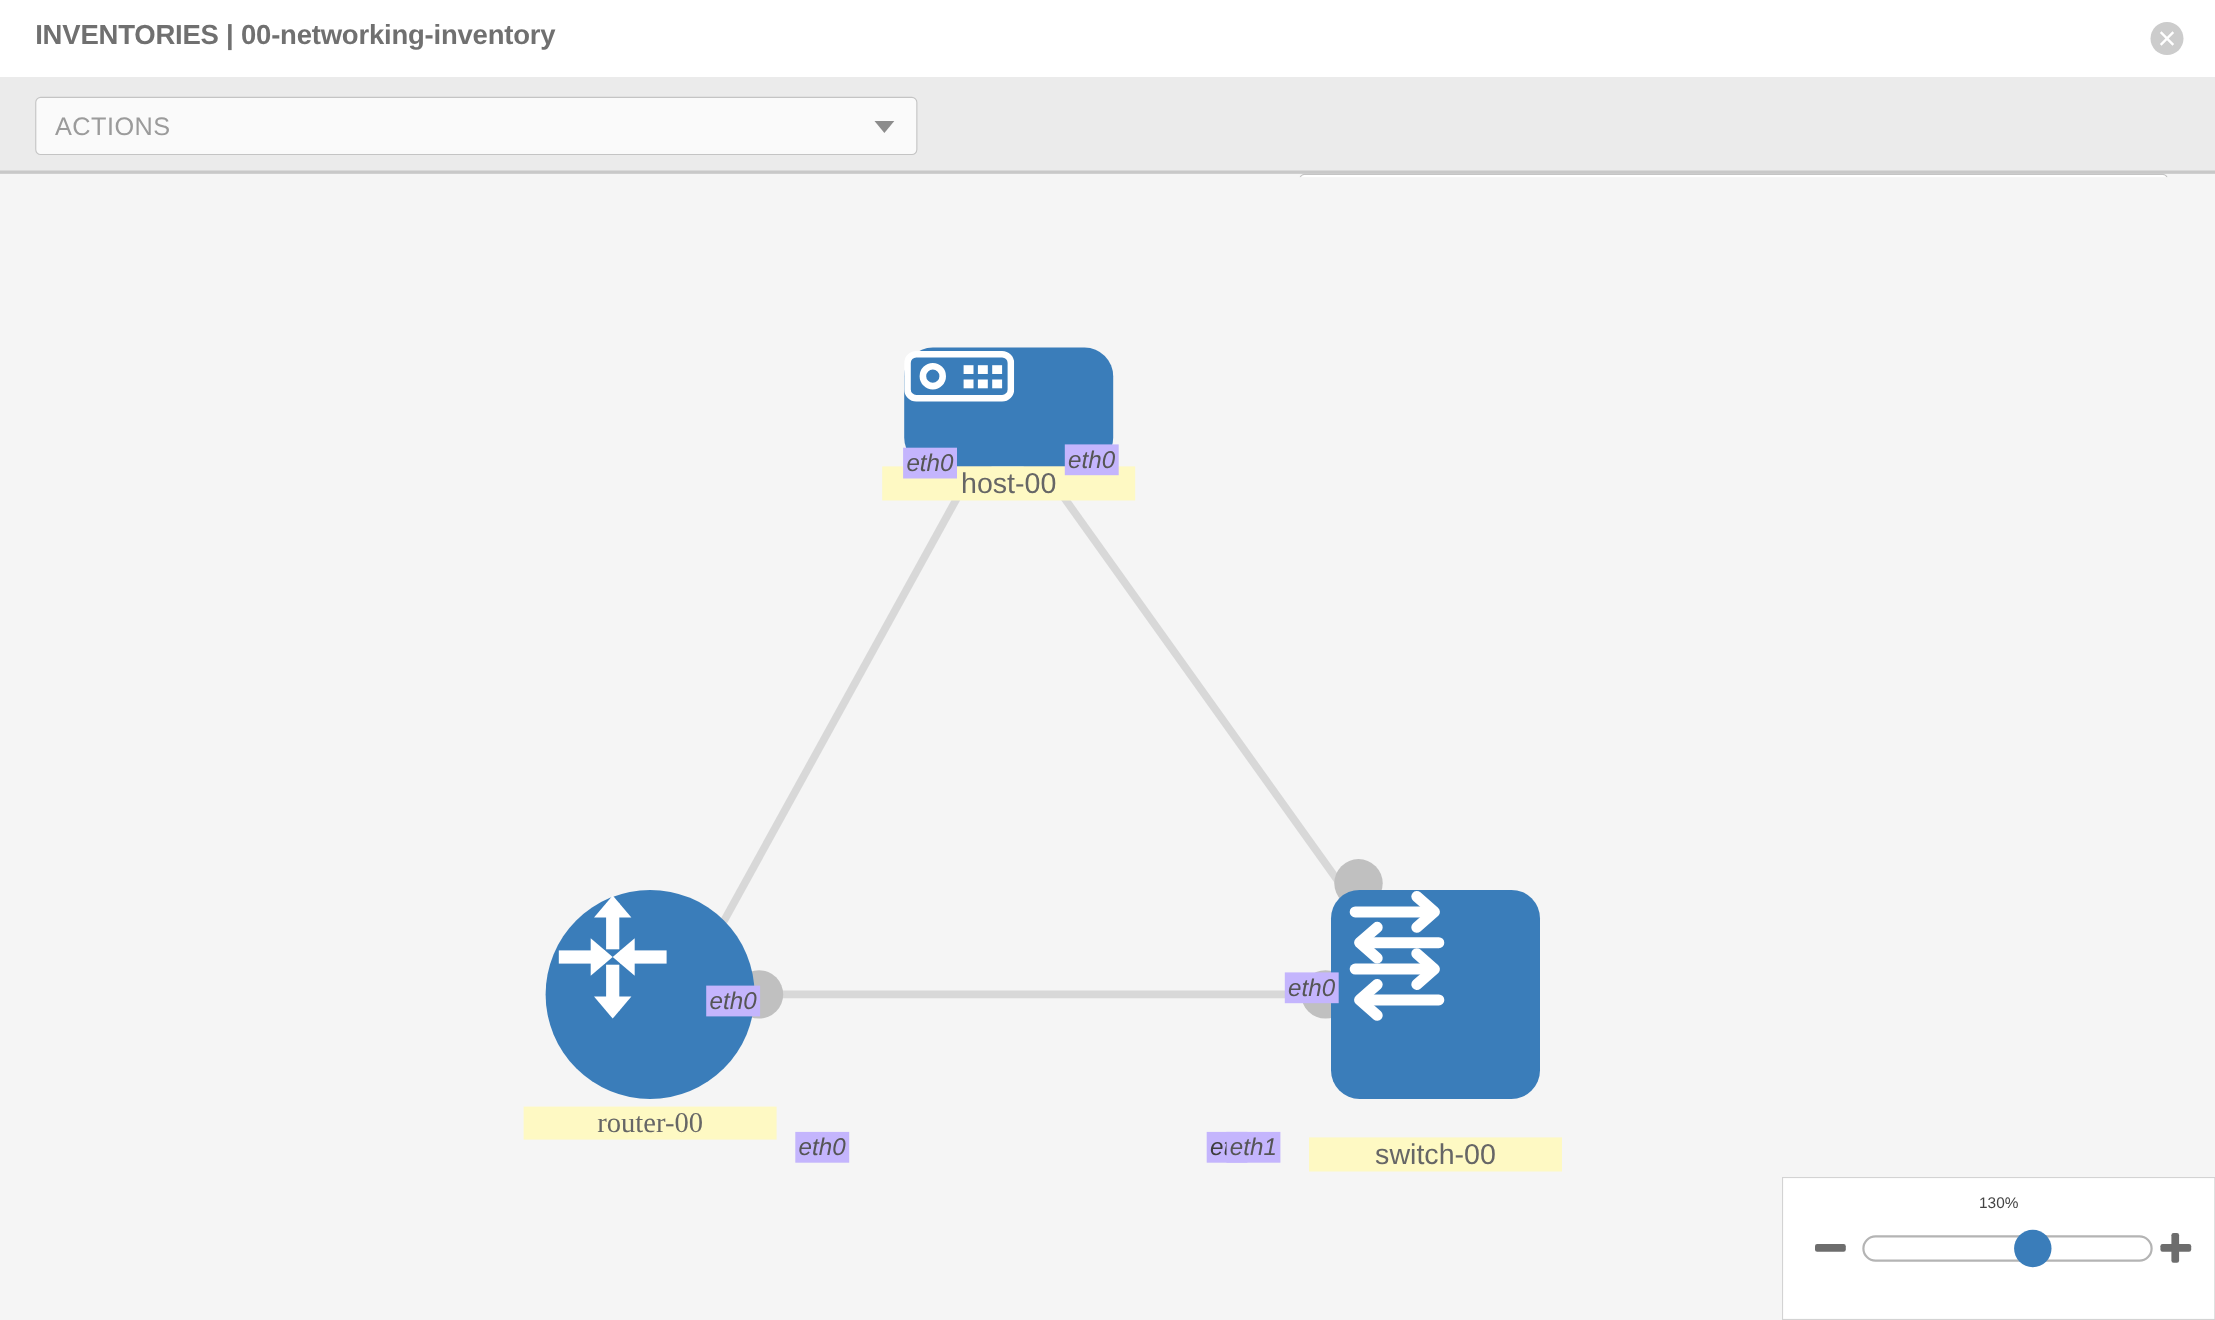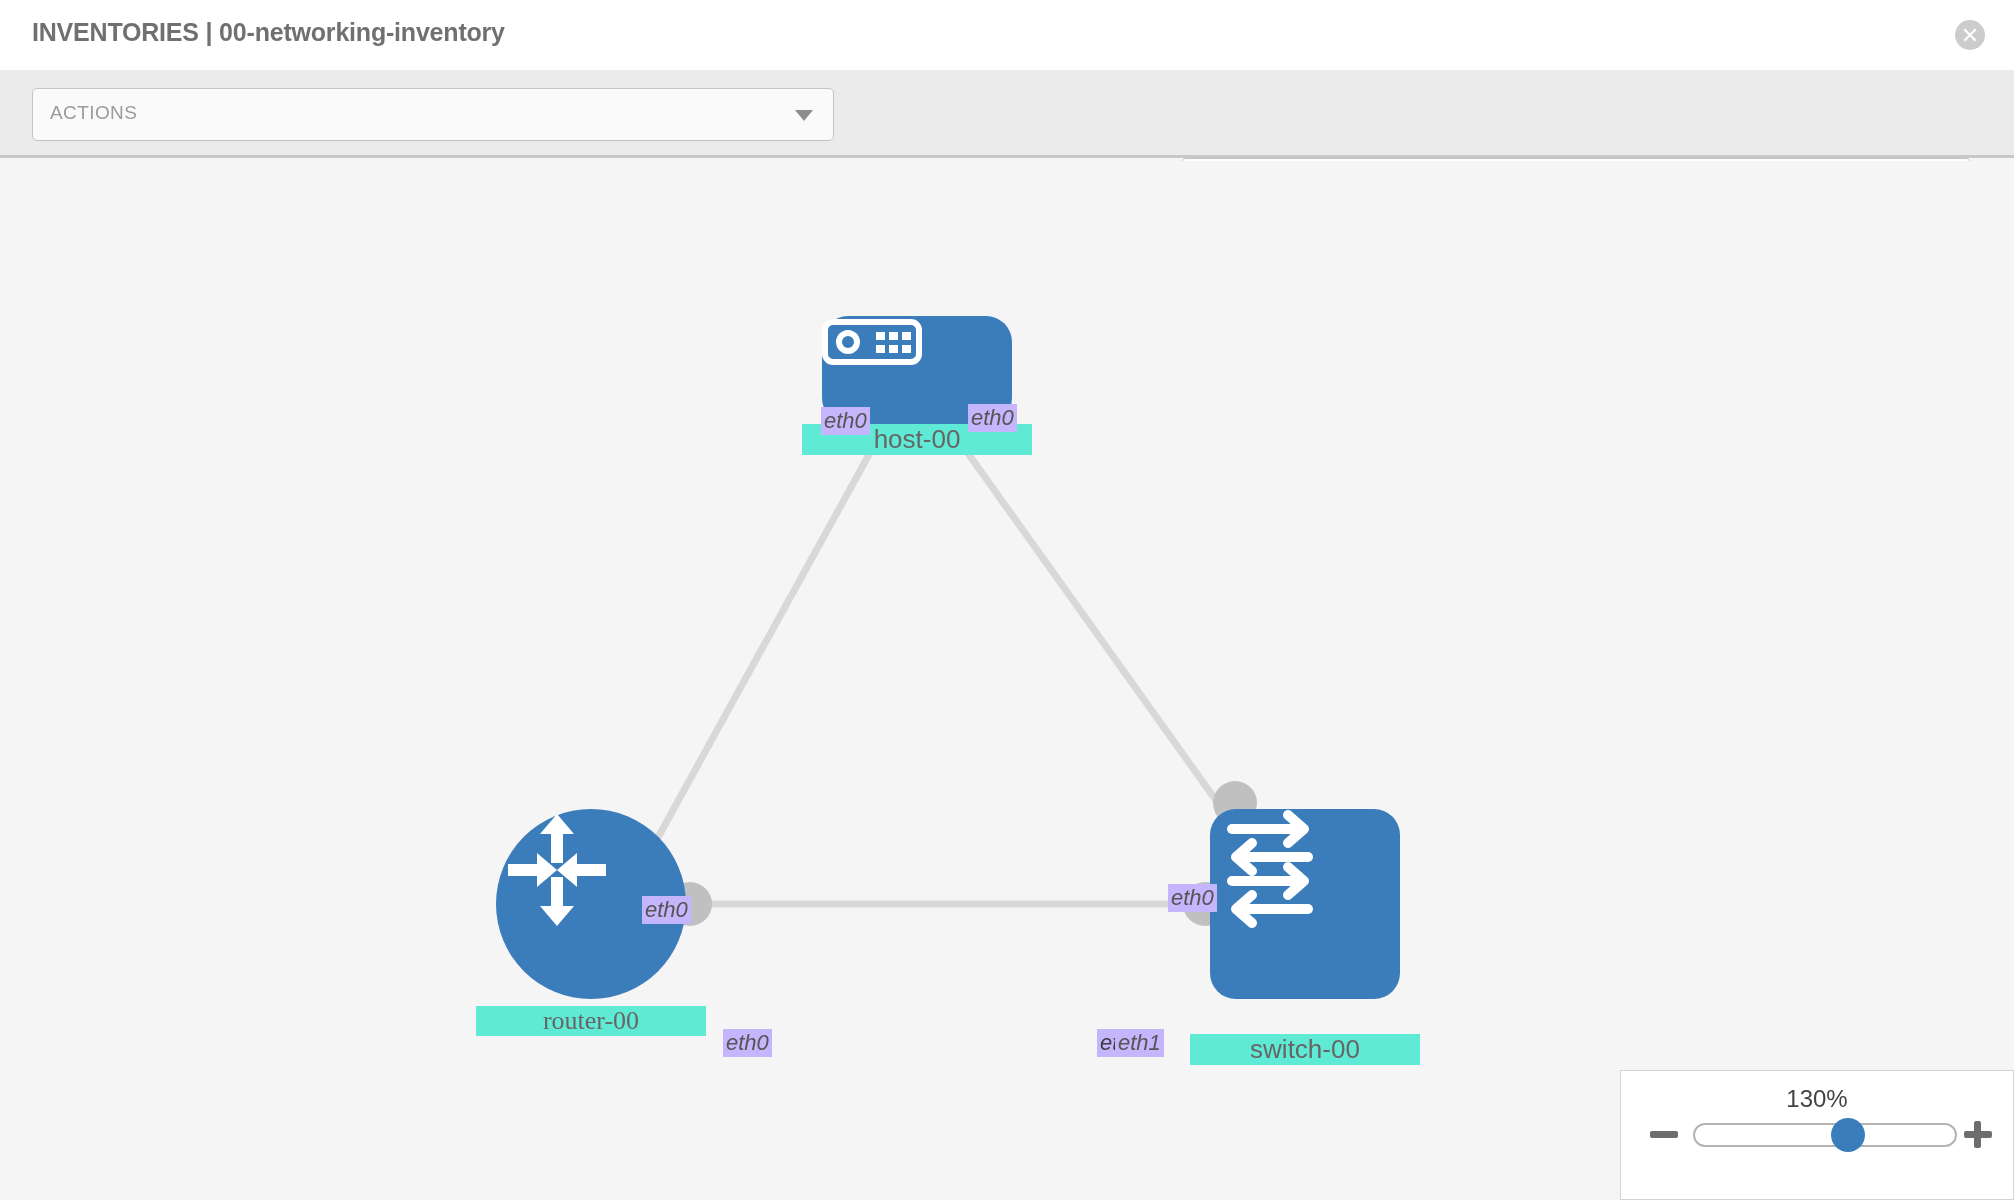--- a/index.html
+++ b/index.html
@@ -41,21 +41,21 @@
   }
   .actions-select {
     position: absolute; left: 32px; top: 18px;
     width: 802px; height: 53px;
     background: #fafafa;
     border: 1px solid #c4c4c4;
     border-radius: 5px;
   }
   .actions-select .sel-text {
     position: absolute; left: 17px; top: 13px;
-    font-size: 19px; color: #9b9b9b;
+    font-size: 23px; color: #9b9b9b;
     letter-spacing: 0.4px;
   }
   .caret {
     position: absolute; right: 20px; top: 21px;
     width: 0; height: 0;
     border-left: 9px solid transparent;
     border-right: 9px solid transparent;
     border-top: 11px solid #8c8c8c;
   }
   .tool-icon {
@@ -92,21 +92,21 @@
   .node { position: absolute; }
   .node-shape {
     position: absolute; left: 0; top: 0;
     background: #3a7dba;
     display: flex; align-items: center; justify-content: center;
     cursor: pointer;
   }
   .node-label {
     position: absolute;
     font-size: 26px; color: #666666;
-    background: #5eead4;
+    background: #fef9c3;
     white-space: nowrap;
     text-align: center;
   }
 
   
   #node-host { left: 822px; top: 155px; }
   #node-host .node-shape { width: 190px; height: 108px; border-radius: 26px; }
   #node-host .node-label { left: -20px; top: 108px; width: 230px; }
 
   
@@ -132,21 +132,21 @@
   
   .zoom-panel {
     position: absolute; right: 0; bottom: 0;
     width: 394px; height: 130px;
     background: #ffffff;
     border: 1px solid #d3d3d3;
   }
   .zoom-pct {
     position: absolute; left: 0; right: 0; top: 14px;
     text-align: center;
-    font-size: 24px; color: #444444;
+    font-size: 14px; color: #444444;
   }
   .zoom-minus, .zoom-plus {
     position: absolute; top: 46px;
     width: 34px; height: 34px;
     cursor: pointer;
   }
   .zoom-minus { left: 26px; }
   .zoom-plus  { right: 18px; }
   .zoom-minus::before {
     content:""; position:absolute; left:3px; top:14px;

